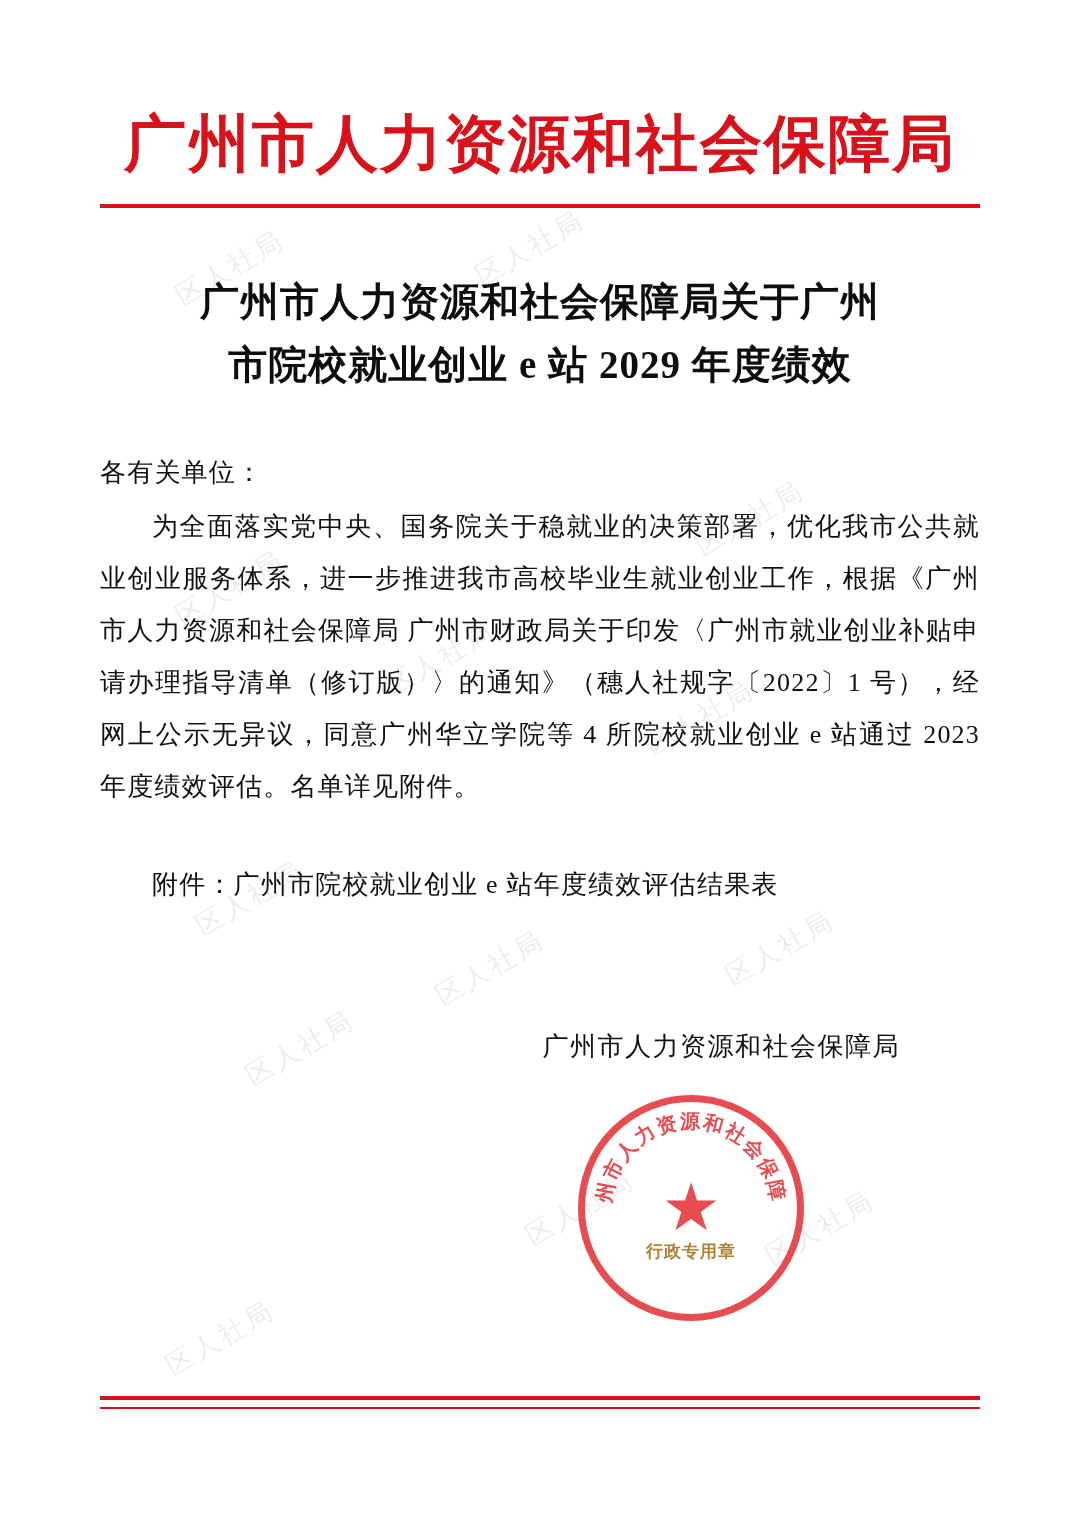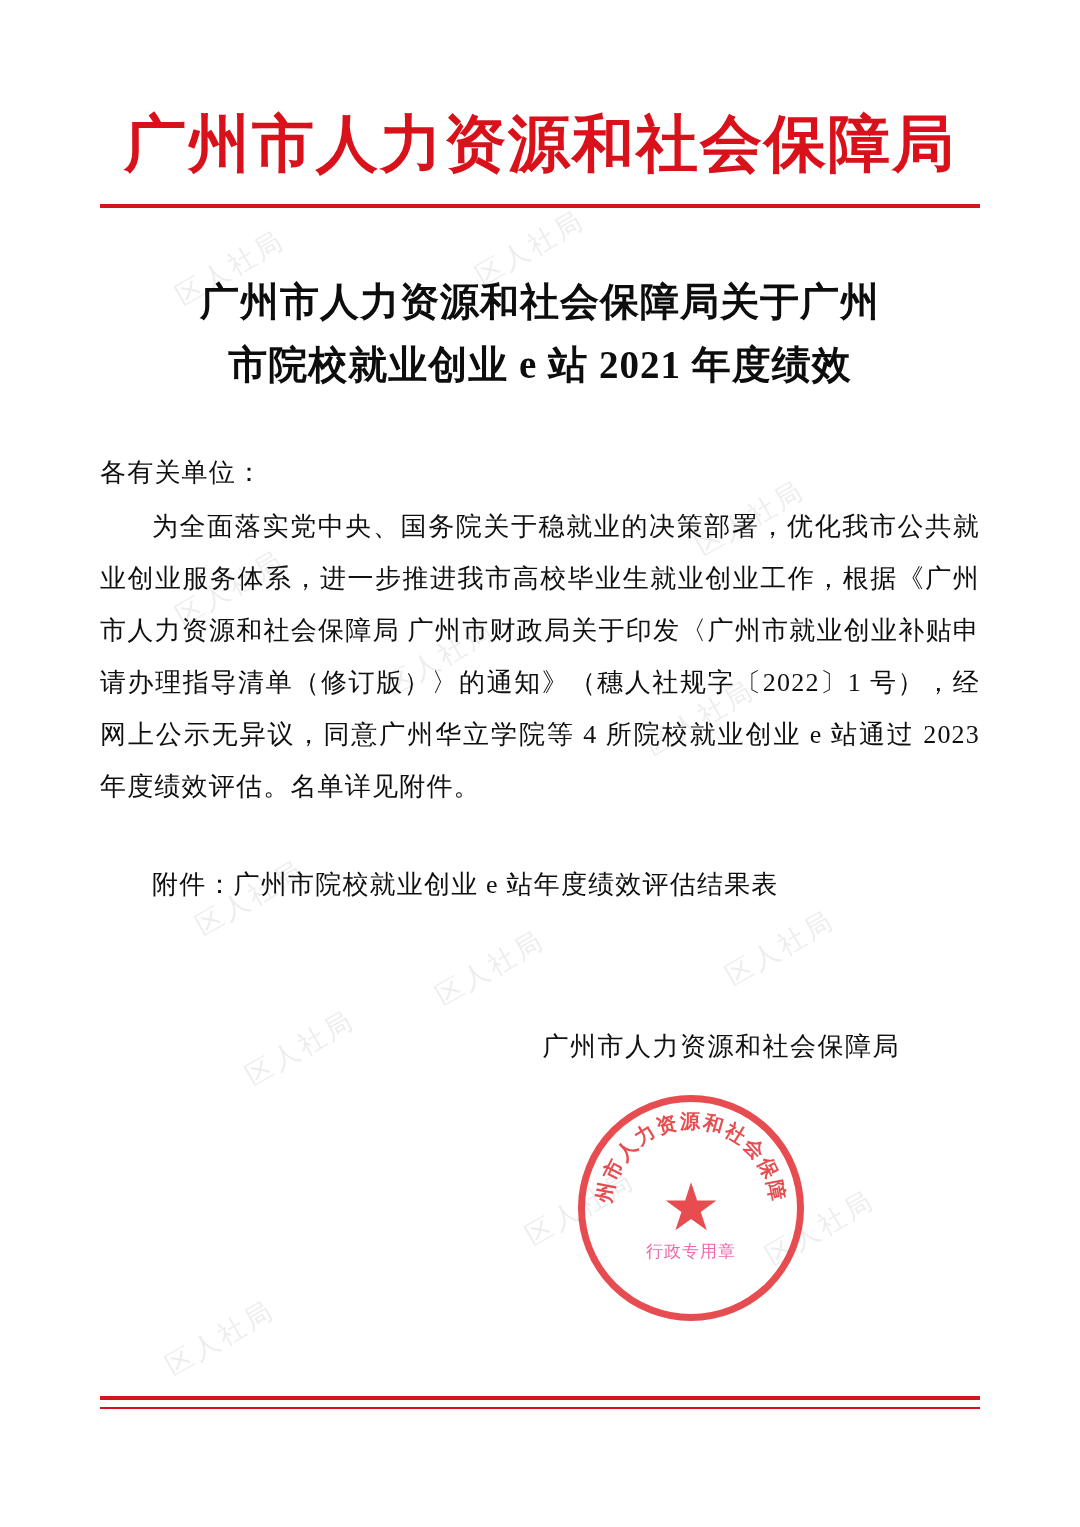--- a/index.html
+++ b/index.html
@@ -151,23 +151,23 @@
     font-family: "Liberation Serif", serif;
     font-weight: bold;
     letter-spacing: 2px;
   }
   .seal-bottom {
     position: absolute;
     left: 0;
     top: 138px;
     width: 212px;
     text-align: center;
-    color: #ec4899;
+    color: #a16207;
     font-size: 17px;
-    font-weight: normal;
+    font-weight: bold;
     letter-spacing: 1px;
   }
 
   
   .footer-rules {
     position: absolute;
     z-index: 2;
     left: 100px;
     right: 100px;
     bottom: 118px;
@@ -196,21 +196,21 @@
     <div class="wm" style="left:160px;  top:1320px;">区人社局</div>
   </div>
 
   <div class="doc-header">
     <div class="org-title">广州市人力资源和社会保障局</div>
     <div class="header-rule"></div>
   </div>
 
   <div class="doc-title">
     <span class="line">广州市人力资源和社会保障局关于广州</span>
-    <span class="line">市院校就业创业 e 站 2021 年度绩效</span>
+    <span class="line">市院校就业创业 e 站 2029 年度绩效</span>
   </div>
 
   <div class="doc-body">
     <p class="salutation">各有关单位：</p>
     <p class="para">为全面落实党中央、国务院关于稳就业的决策部署，优化我市公共就业创业服务体系，进一步推进我市高校毕业生就业创业工作，根据《广州市人力资源和社会保障局  广州市财政局关于印发〈广州市就业创业补贴申请办理指导清单（修订版）〉的通知》（穗人社规字〔2022〕1 号），经网上公示无异议，同意广州华立学院等 4 所院校就业创业 e 站通过 2023 年度绩效评估。名单详见附件。</p>
     <p class="attachment">附件：广州市院校就业创业 e 站年度绩效评估结果表</p>
   </div>
 
   <div class="sign-block">
     <span class="sign-line">广州市人力资源和社会保障局</span>

